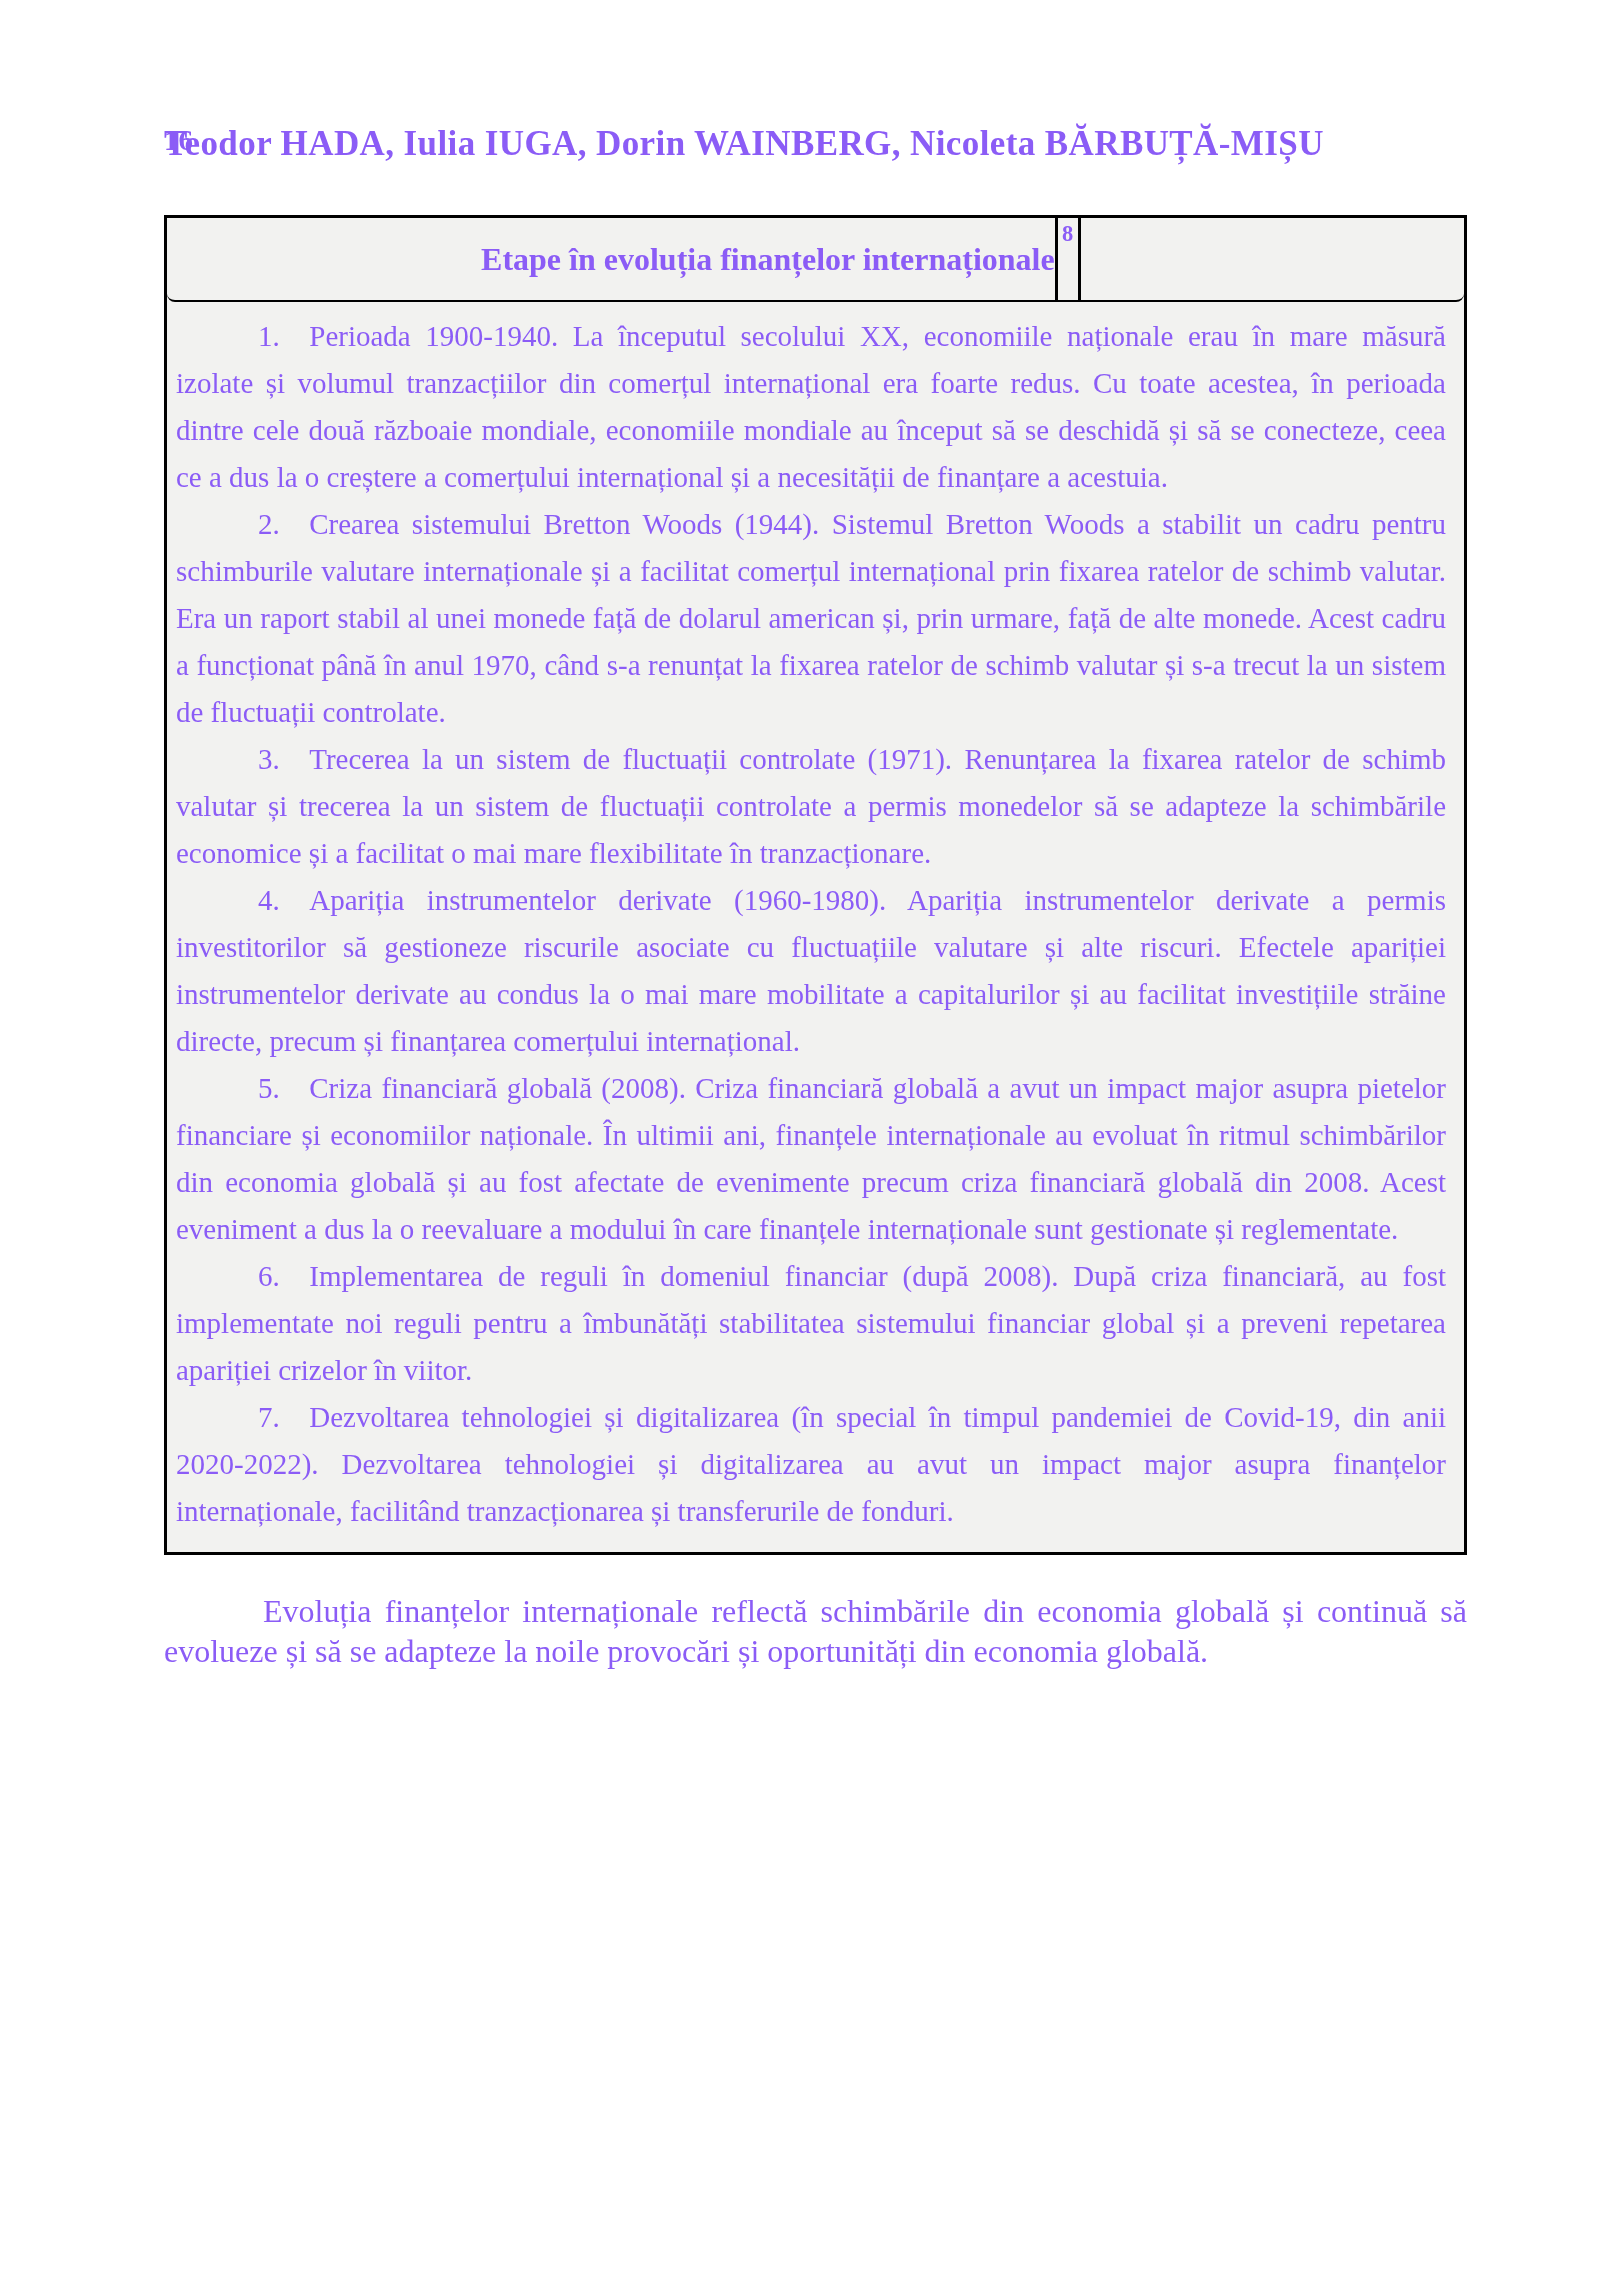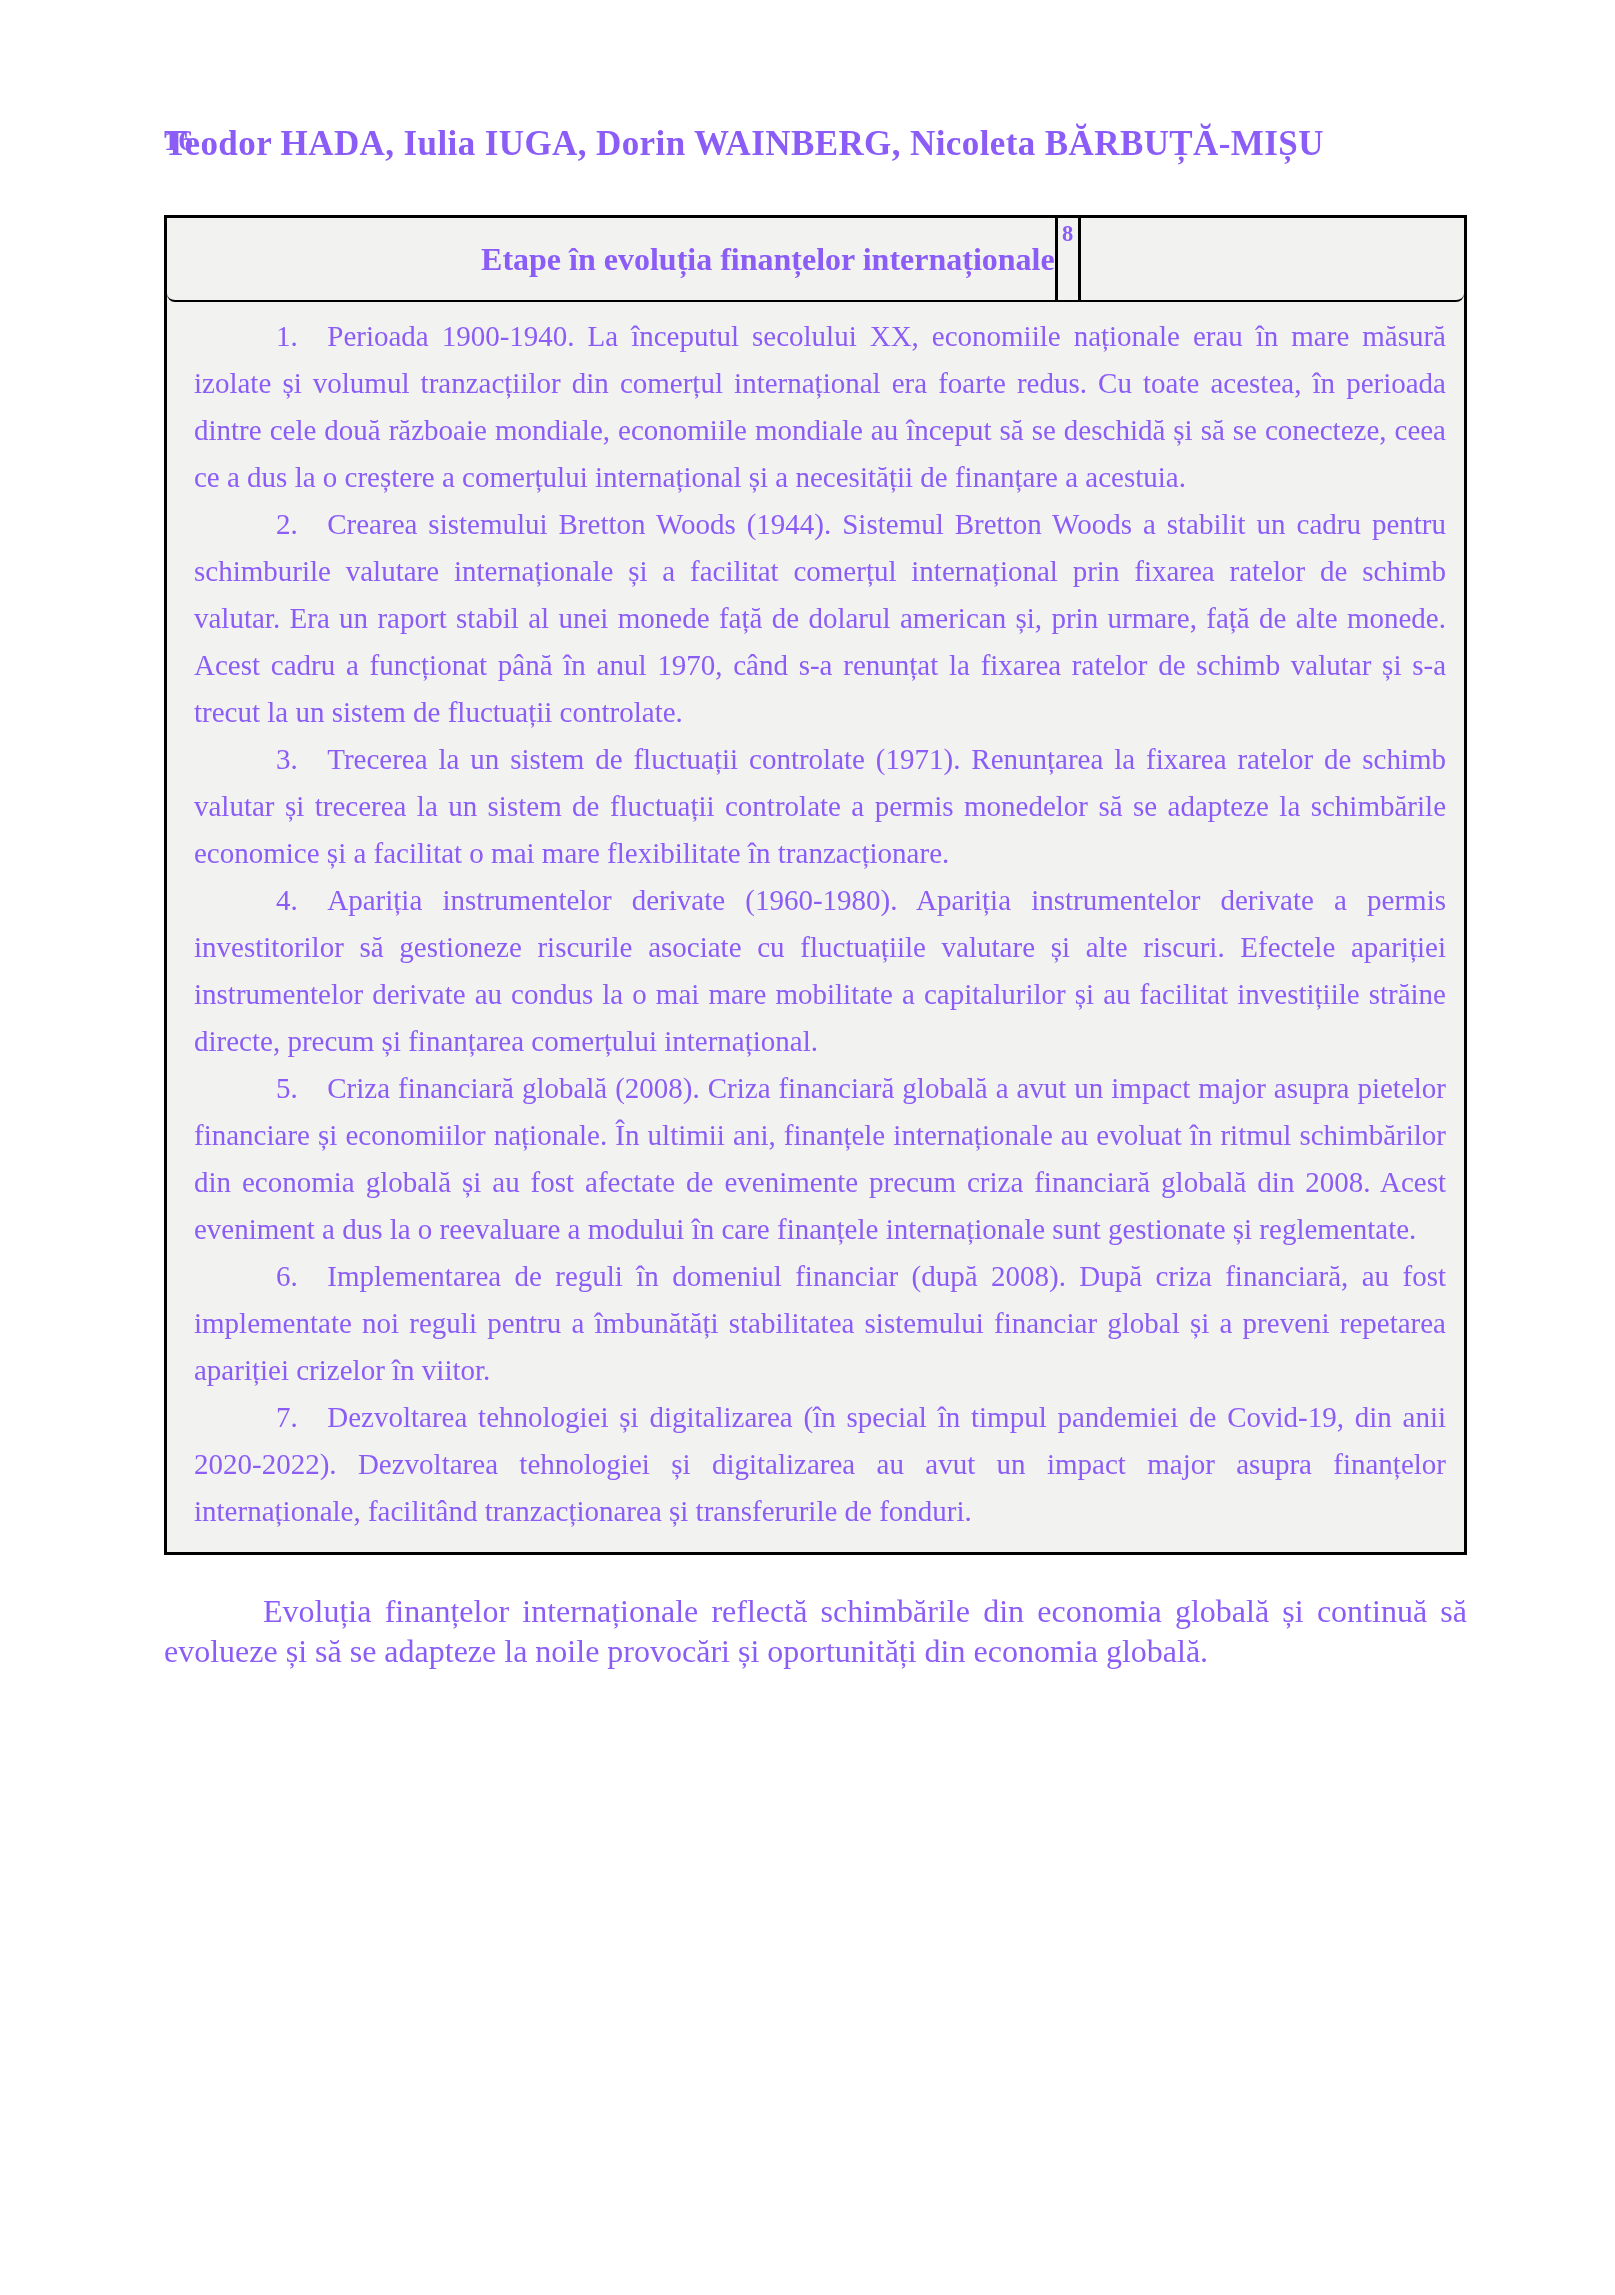--- a/index.html
+++ b/index.html
@@ -35,21 +35,21 @@
     font-size:32px;font-weight:bold;white-space:nowrap;
   }
   .fn-cell{
     width:20px;flex:0 0 auto;
     border-left:3.1px solid #000;border-right:3.1px solid #000;
     display:flex;justify-content:center;align-items:flex-start;
     padding-top:3.1px;
     font-size:22.5px;font-weight:bold;
   }
   .box-body{
-    padding:11px 18px 17px 27px;
+    padding:11px 18px 17px 9px;
     font-size:29px;line-height:47px;
     text-align:justify;
     border-radius:12px;
   }
   .box-body p{margin:0;text-indent:82px;}
   .item-num{margin-right:29.5px;}
   
   .closing{
     margin:36px 0 0 0;
     font-size:32px;line-height:40px;

